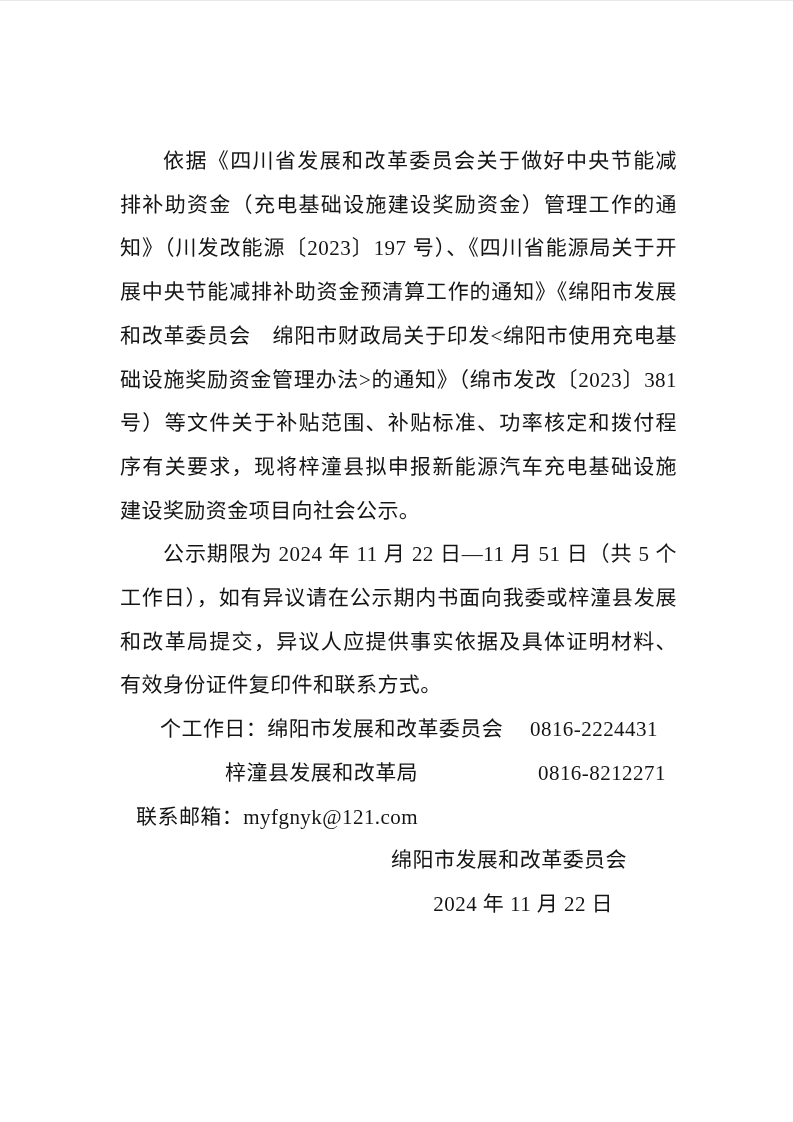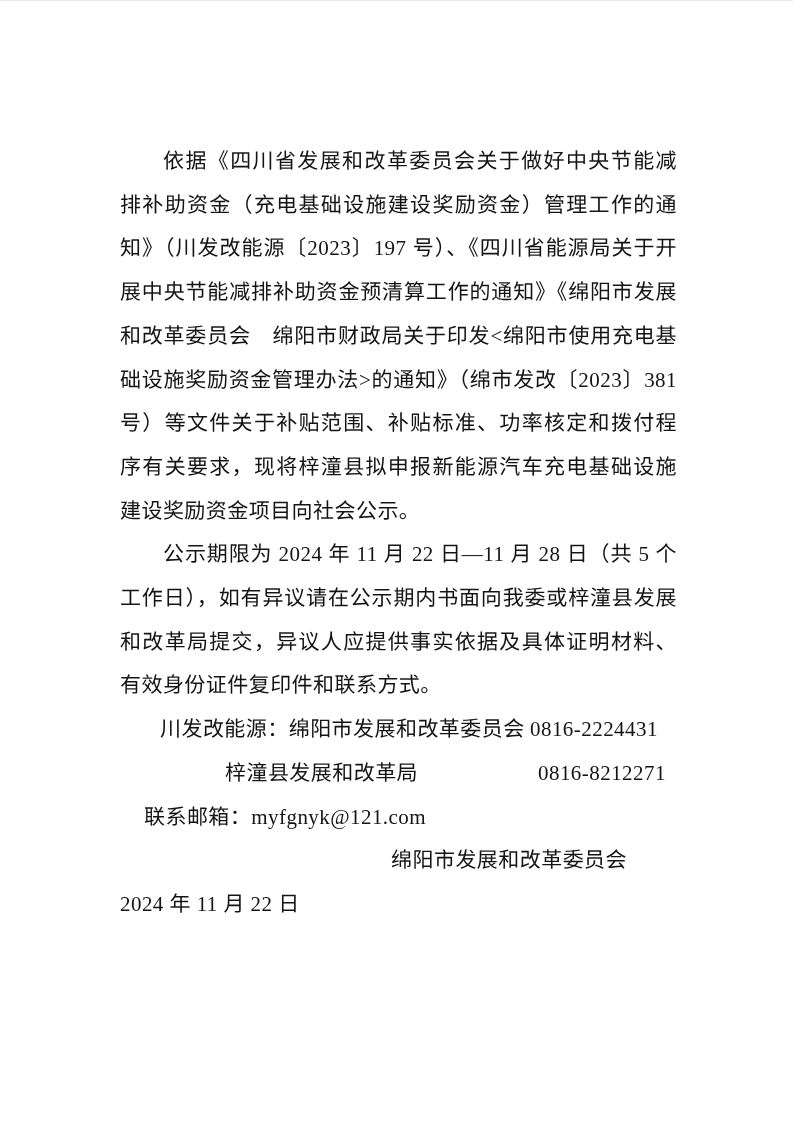--- a/index.html
+++ b/index.html
@@ -33,49 +33,50 @@
     text-align: justify;
     text-justify: inter-character;
   }
   .contact-row {
     position: relative;
     height: 43.7px;
     white-space: nowrap;
   }
   .contact-row .label-1 { margin-left: 40px; }
   .contact-row .label-2 { margin-left: 105px; }
-  .contact-row .email-label { margin-left: 24px; }
+  .contact-row .email-label { margin-left: 16px; }
   .phone-num {
     position: absolute;
     top: 0;
   }
   .phone-num-1 { left: 410px; }
   .phone-num-2 { left: 418px; }
   .sig-org {
     text-align: right;
     padding-right: 50px;
     height: 43.7px;
   }
   .sig-date {
+    text-align: right;
     padding-right: 64px;
     height: 43.7px;
   }
 </style>
 </head>
 <body>
 
 <div class="page">
   <div class="textblock">
 
     <p class="para">依据《四川省发展和改革委员会关于做好中央节能减排补助资金（充电基础设施建设奖励资金）管理工作的通知》（川发改能源〔2023〕197 号）、《四川省能源局关于开展中央节能减排补助资金预清算工作的通知》《绵阳市发展和改革委员会　绵阳市财政局关于印发&lt;绵阳市使用充电基础设施奖励资金管理办法&gt;的通知》（绵市发改〔2023〕381 号）等文件关于补贴范围、补贴标准、功率核定和拨付程序有关要求，现将梓潼县拟申报新能源汽车充电基础设施建设奖励资金项目向社会公示。</p>
 
-    <p class="para">公示期限为 2024 年 11 月 22 日—11 月 28 日（共 5 个工作日），如有异议请在公示期内书面向我委或梓潼县发展和改革局提交，异议人应提供事实依据及具体证明材料、有效身份证件复印件和联系方式。</p>
+    <p class="para">公示期限为 2024 年 11 月 22 日—11 月 51 日（共 5 个工作日），如有异议请在公示期内书面向我委或梓潼县发展和改革局提交，异议人应提供事实依据及具体证明材料、有效身份证件复印件和联系方式。</p>
 
     <div class="contact-row">
-      <span class="label-1"><span>川发改能源：</span><span>绵阳市发展和改革委员会</span></span>
+      <span class="label-1"><span>个工作日：</span><span>绵阳市发展和改革委员会</span></span>
       <span class="phone-num phone-num-1">0816-2224431</span>
     </div>
 
     <div class="contact-row">
       <span class="label-2">梓潼县发展和改革局</span>
       <span class="phone-num phone-num-2">0816-8212271</span>
     </div>
 
     <div class="contact-row">
       <span class="email-label">联系邮箱：</span><span>myfgnyk@121.com</span>

